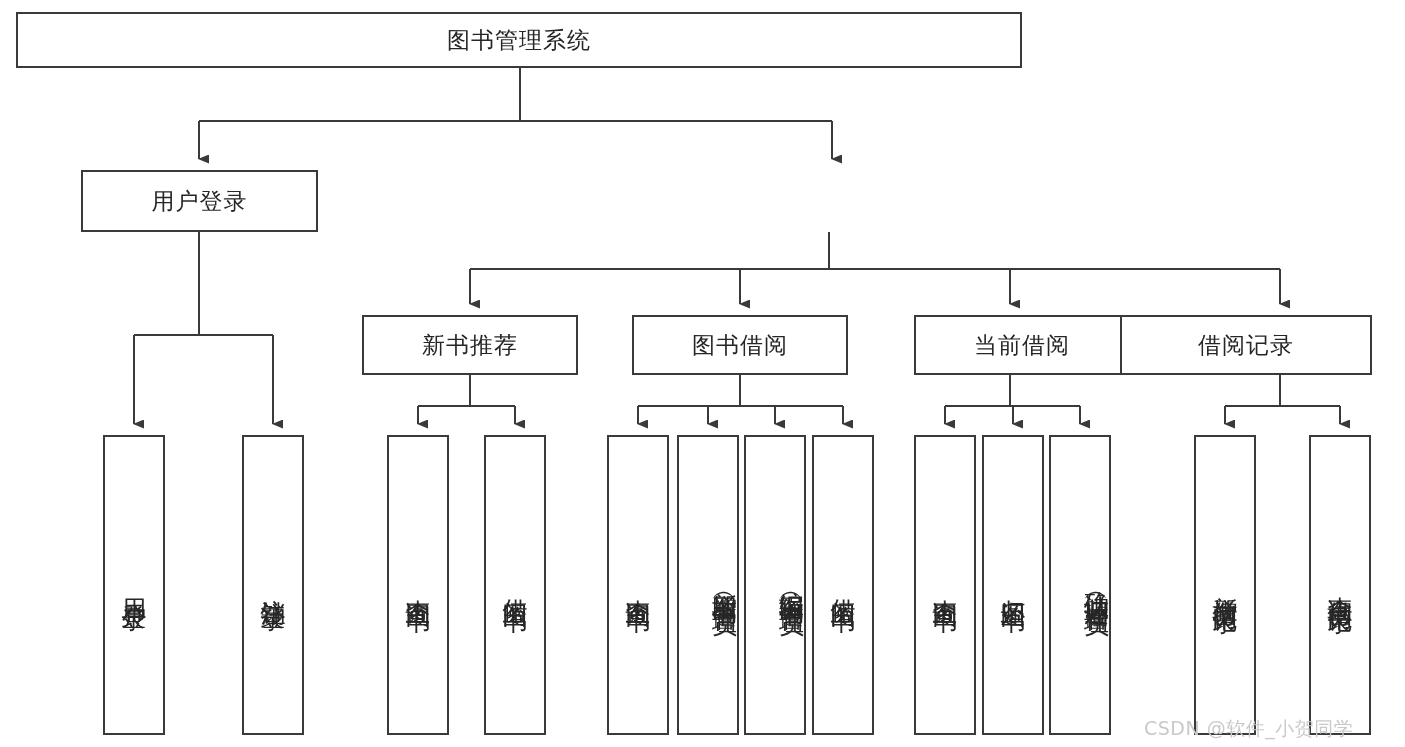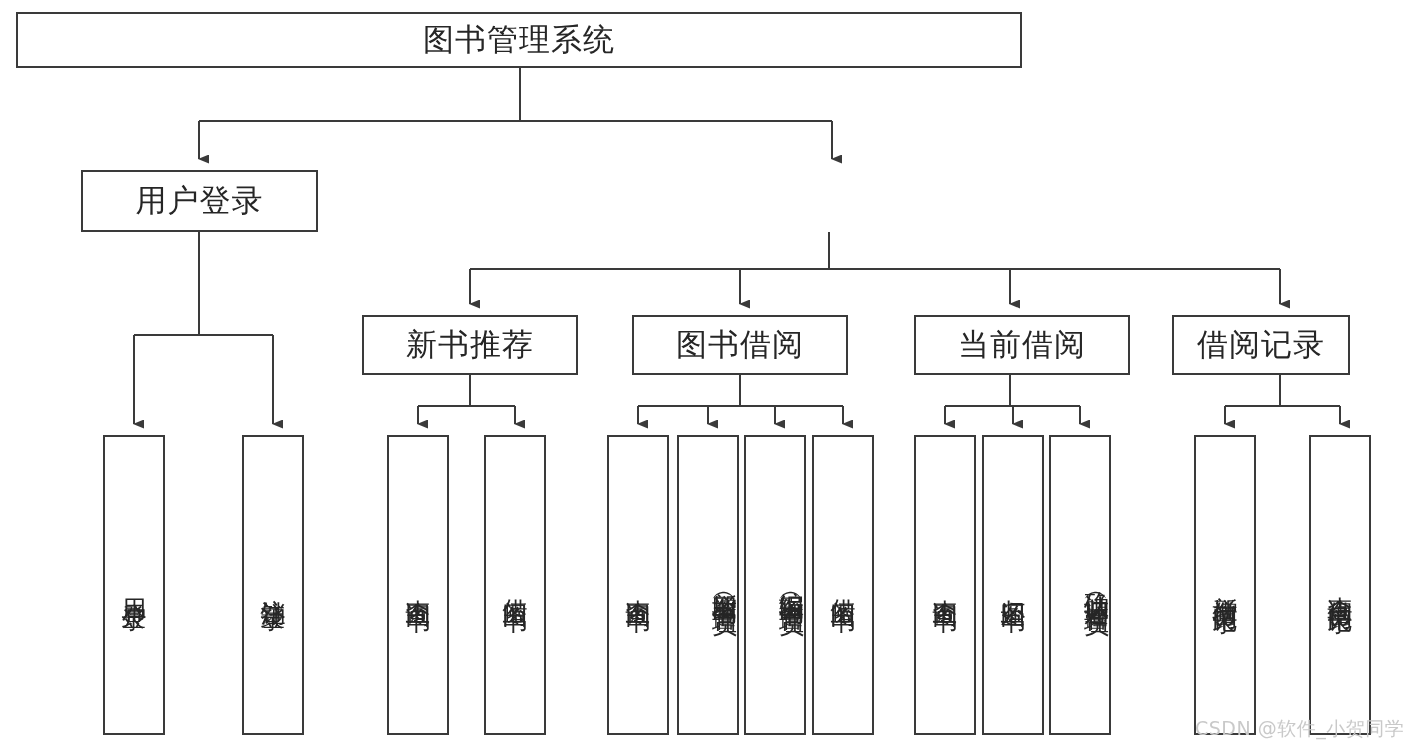--- a/index.html
+++ b/index.html
@@ -28,21 +28,21 @@
     position: absolute;
     box-sizing: border-box;
     background: #ffffff;
     border: 2px solid #3a3a3a;
     display: flex;
     align-items: center;
     justify-content: center;
     color: #262626;
   }
   .node-h {
-    font-size: 31px;
+    font-size: 23px;
     line-height: 1.15;
     letter-spacing: 1px;
     white-space: nowrap;
   }
   .node-v {
     writing-mode: vertical-rl;
     text-orientation: upright;
     font-size: 25px;
     line-height: 1.0;
     letter-spacing: 3px;
@@ -127,21 +127,21 @@
 
   <div class="node node-h" style="left:362px; top:315px; width:216px; height:60px;">
     <span>新书推荐</span>
   </div>
   <div class="node node-h" style="left:632px; top:315px; width:216px; height:60px;">
     <span>图书借阅</span>
   </div>
   <div class="node node-h" style="left:902px; top:315px; width:216px; height:60px;margin-left:12px;">
     <span>当前借阅</span>
   </div>
-  <div class="node node-h" style="left:1172px; top:315px; width:178px; height:60px;">
+  <div class="node node-h" style="left:1120px; top:315px; width:252px; height:60px;">
     <span>借阅记录</span>
   </div>
 
   <div class="node node-v center-v" style="left:103px; top:435px; width:62px; height:300px;">
     <span>用户登录</span>
   </div>
   <div class="node node-v center-v" style="left:242px; top:435px; width:62px; height:300px;">
     <span>注销登录</span>
   </div>
 
@@ -175,15 +175,15 @@
     <span>确认归还（管理员）</span>
   </div>
 
   <div class="node node-v center-v" style="left:1194px; top:435px; width:62px; height:300px;">
     <span>新增借阅记录</span>
   </div>
   <div class="node node-v center-v" style="left:1309px; top:435px; width:62px; height:300px;">
     <span>查询借阅记录</span>
   </div>
 
-  <div class="watermark" style="left:1195px; top:716px;">CSDN @软件_小贺同学</div>
+  <div class="watermark" style="left:1144px; top:716px;">CSDN @软件_小贺同学</div>
 
 </div>
 
 </body></html>

